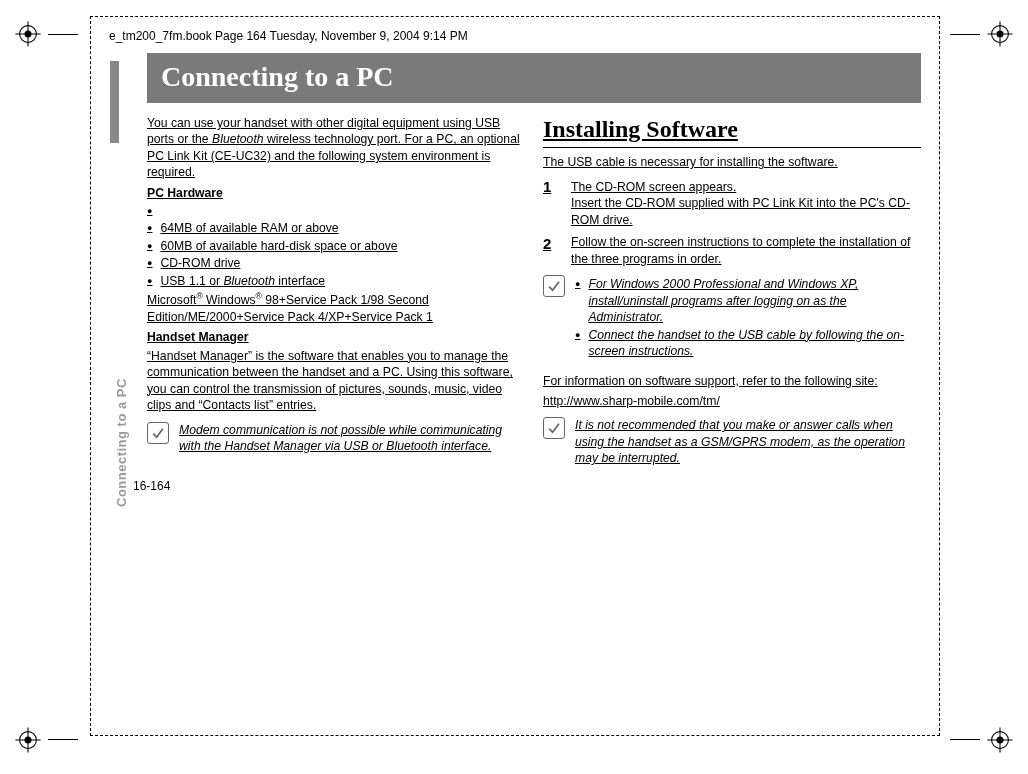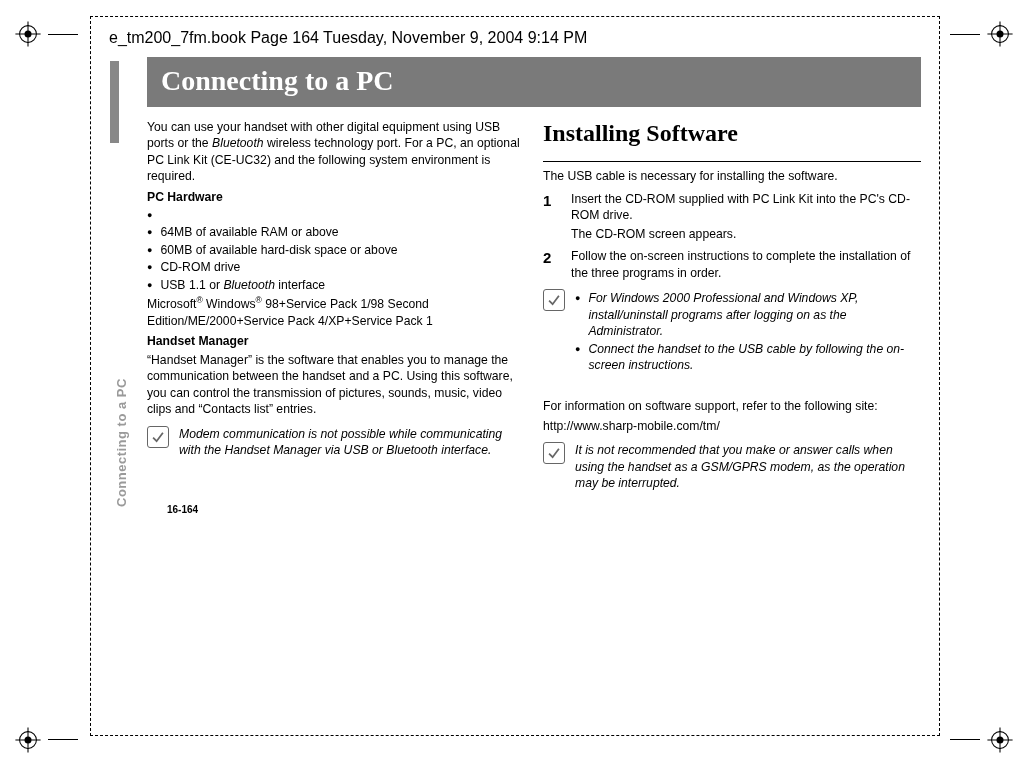--- a/index.html
+++ b/index.html
@@ -22,21 +22,21 @@
   .corner-br { bottom: 20px; right: 14px; }
   .crop-line { position: absolute; background: #000; }
   .page-frame {
     position: absolute;
     top: 16px; left: 90px;
     width: 850px; height: 720px;
     border: 1px dashed #000;
     padding: 12px 18px 18px 18px;
   }
   .header-line {
-    font-size: 16px;
+    font-size: 12px;
     margin-bottom: 10px;
   }
   .title-bar {
     display: flex;
     margin-left: 38px;
     border-bottom: 2px solid #7a7a7a;
     margin-bottom: 10px;
   }
   .title-block {
     background: #7a7a7a;
@@ -46,39 +46,40 @@
     font-size: 28px;
     padding: 8px 300px 8px 14px;
     flex: 1;
   }
   .columns {
     display: flex;
     gap: 18px;
     font-size: 12.2px;
     line-height: 1.35;
     margin-left: 38px;
+    text-decoration: underline;
   }
   .col { width: 382px; }
   .bullet-row { display: flex; gap: 8px; margin: 1px 0 1px 0; }
   .bullet { font-size: 9px; line-height: 16px; }
   .para { margin: 2px 0 4px 0; }
   .subhead { font-weight: bold; margin-bottom: 2px; }
   .note-row { display: flex; gap: 10px; margin-top: 8px; align-items: flex-start; }
   .note-icon {
     width: 22px; height: 22px; flex: 0 0 22px;
     border: 1px solid #666; border-radius: 3px;
     display: flex; align-items: center; justify-content: center;
   }
   .note-text { font-style: italic; }
   .section-head {
     font-family: "Times New Roman", Times, serif;
     font-weight: bold;
     font-size: 24px;
     border-bottom: 1.5px solid #000;
-    padding-bottom: 12px;
+    padding-bottom: 2px;
     margin-bottom: 6px;
   }
   .step-row { display: flex; gap: 12px; margin-top: 6px; }
   .step-num { font-weight: bold; font-size: 15px; width: 16px; flex: 0 0 16px; }
   .step-body { flex: 1; }
   .side-tab {
     position: absolute;
     left: 23px;
     top: 490px;
     transform: rotate(-90deg);
@@ -89,24 +90,24 @@
     letter-spacing: 0.5px;
     white-space: nowrap;
   }
   .side-bar-top {
     position: absolute;
     left: 19px; top: 44px;
     width: 9px; height: 82px;
     background: #888;
   }
   .page-num {
-    font-weight: bold;
-    font-size: 10px;
+    font-weight: normal;
+    font-size: 12px;
     margin-top: 12px;
-    margin-left: 58px;
+    margin-left: 24px;
   }
   sup { font-size: 0.7em; }
 </style>
 </head>
 <body>
 
 <div class="corner-mark corner-tl"><svg viewBox="0 0 40 40">
       <circle cx="20" cy="20" r="12" fill="none" stroke="#000" stroke-width="1.5"></circle>
       <path d="M20 2v36M2 20h36" stroke="#000" stroke-width="1.5"></path>
       <circle cx="20" cy="20" r="5" fill="#000"></circle>
@@ -186,22 +187,22 @@
       </div>
     </div>
 
     <div class="col">
       <div class="section-head">Installing Software</div>
       <p class="para">The USB cable is necessary for installing the software.</p>
 
       <div class="step-row">
         <div class="step-num">1</div>
         <div class="step-body">
+          <div style="margin-top:2px">The CD-ROM screen appears.</div>
           <div>Insert the CD-ROM supplied with PC Link Kit into the PC's CD-ROM drive.</div>
-          <div style="margin-top:2px">The CD-ROM screen appears.</div>
         </div>
       </div>
 
       <div class="step-row">
         <div class="step-num">2</div>
         <div class="step-body">Follow the on-screen instructions to complete the installation of the three programs in order.</div>
       </div>
 
       <div class="note-row">
         <div class="note-icon">
@@ -214,21 +215,21 @@
               <span class="bullet">●</span>
               <span>For Windows 2000 Professional and Windows XP, install/uninstall programs after logging on as the Administrator.</span>
             </div>
           <div class="bullet-row">
               <span class="bullet">●</span>
               <span>Connect the handset to the USB cable by following the on-screen instructions.</span>
             </div>
         </div>
       </div>
 
-      <p class="para" style="margin-top:23px">For information on software support, refer to the following site:</p>
+      <p class="para" style="margin-top:12px">For information on software support, refer to the following site:</p>
       <p class="para">http://www.sharp-mobile.com/tm/</p>
 
       <div class="note-row">
         <div class="note-icon">
           <svg width="14" height="14" viewBox="0 0 20 20">
               <path d="M3 11 L8 16 L17 4" fill="none" stroke="#666" stroke-width="2.5"></path>
             </svg>
         </div>
         <div class="note-text">It is not recommended that you make or answer calls when using the handset as a GSM/GPRS modem, as the operation may be interrupted.</div>
       </div>

